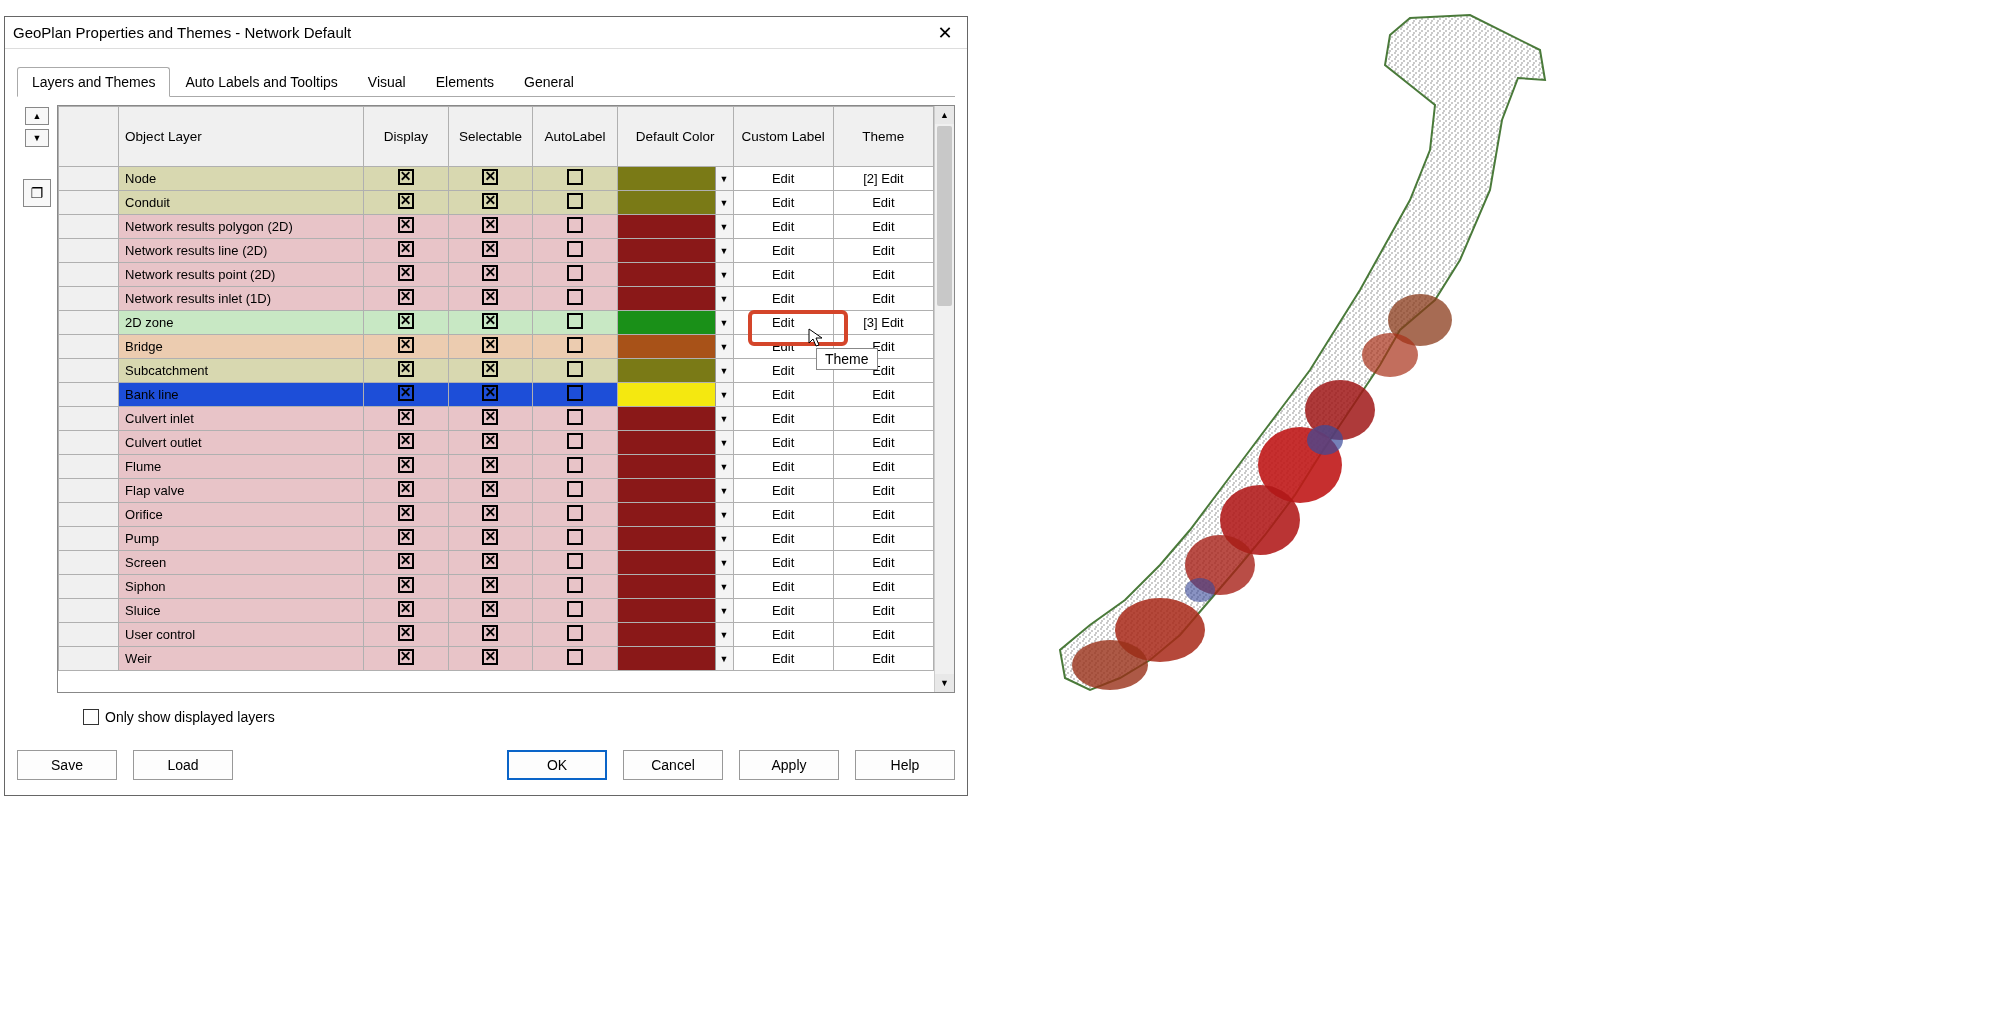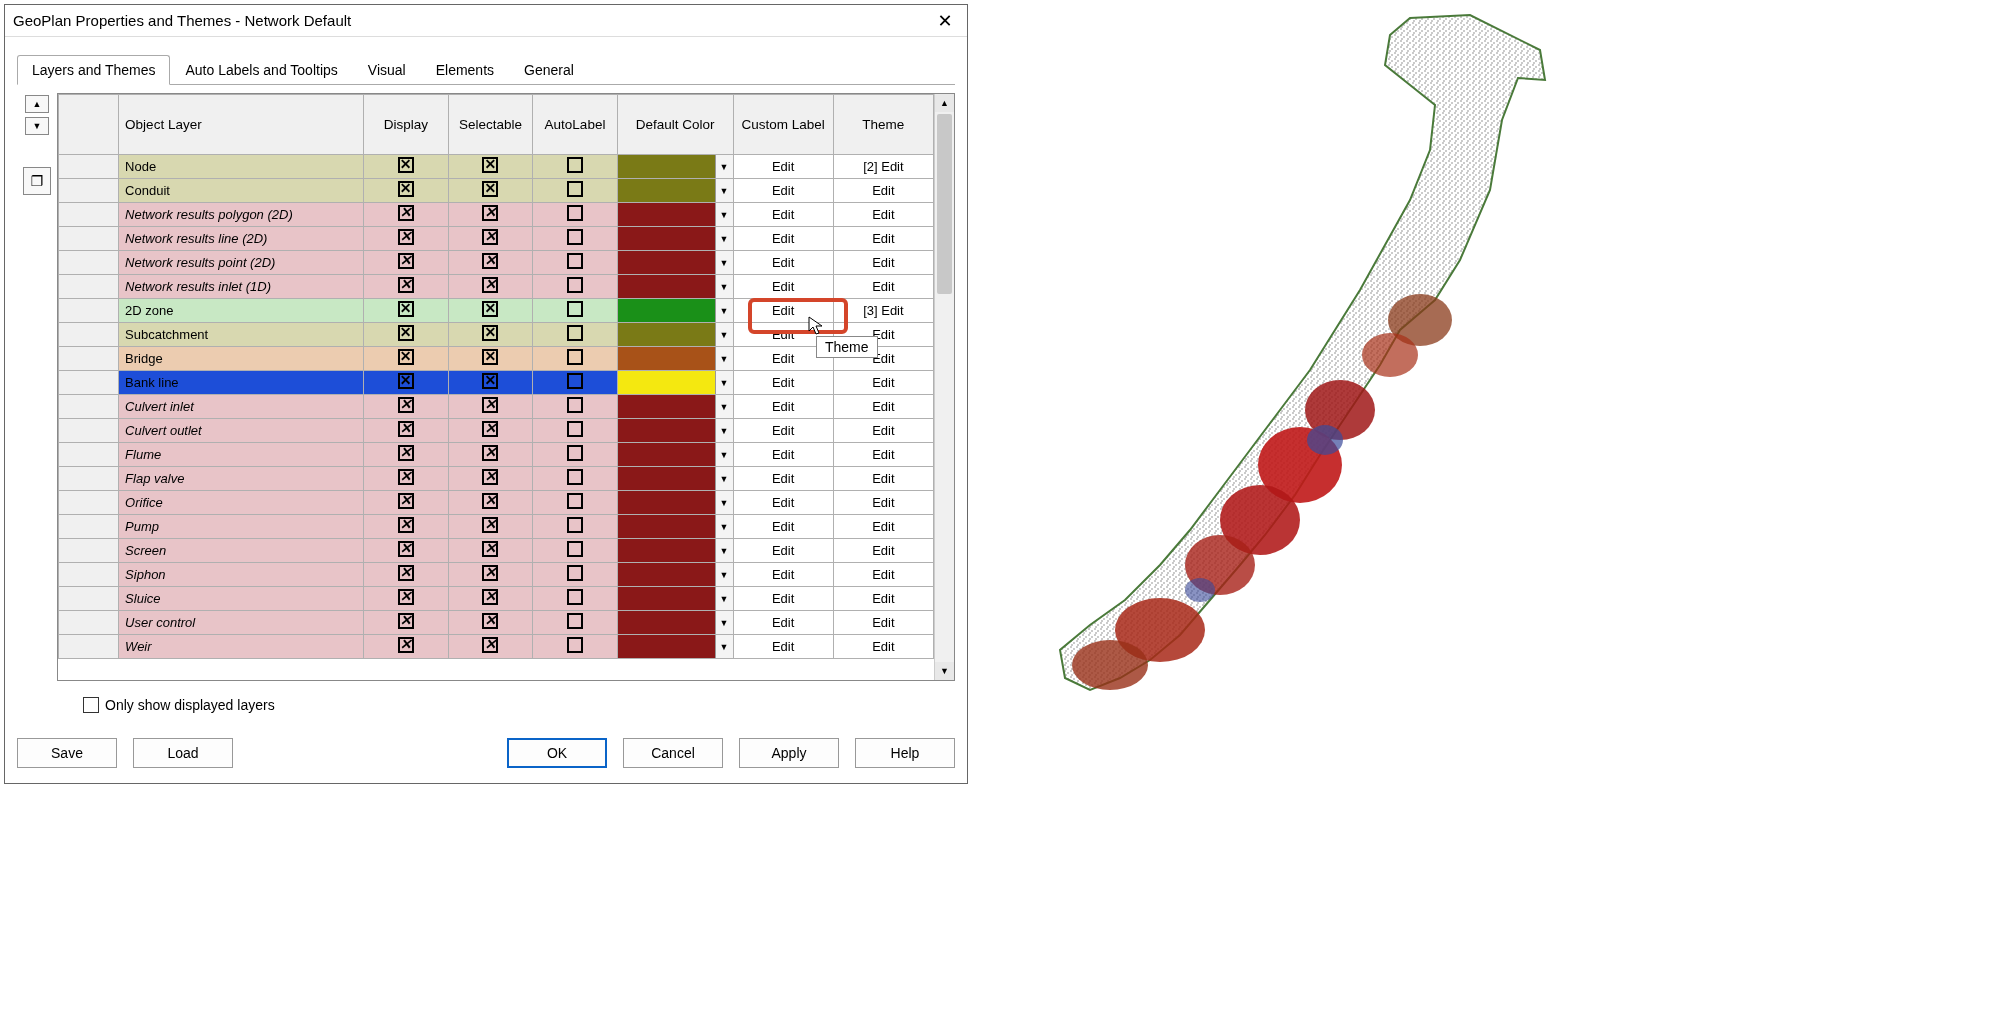--- a/index.html
+++ b/index.html
@@ -1,18 +1,18 @@
 <!DOCTYPE html>
 <html><head>
 <meta charset="utf-8">
 <style>
 * { box-sizing: border-box; margin: 0; padding: 0; }
 body { font-family: 'Segoe UI', Tahoma, sans-serif; font-size: 13px; background: #fff; color: #000; width: 2008px; height: 1018px; overflow: hidden; position: relative; }
 
-.dialog { position: absolute; left: 4px; top: 4px; width: 964px; height: 780px; border: 1px solid #666; background: #fff; }
+.dialog { position: absolute; left: 4px; top: 16px; width: 964px; height: 780px; border: 1px solid #666; background: #fff; }
 .titlebar { height: 32px; display: flex; align-items: center; padding: 0 8px; border-bottom: 1px solid #ddd; }
 .titlebar .title { flex: 1; font-size: 15px; }
 .titlebar .close { width: 28px; text-align: center; font-size: 18px; cursor: pointer; }
 
 .content { padding: 8px 12px 4px 12px; }
 
 .tabs { display: flex; border-bottom: 1px solid #aaa; margin-top: 10px; }
 .tab { padding: 6px 14px; border: 1px solid transparent; font-size: 14px; cursor: pointer; border-bottom: none; margin-bottom: -1px; }
 .tab.active { border: 1px solid #aaa; border-bottom: 1px solid #fff; background: #fff; border-radius: 3px 3px 0 0; }
 
@@ -50,21 +50,21 @@
 .footer-btns { display: flex; padding: 8px 12px; gap: 16px; }
 .footer-btns .spacer { flex: 1; }
 .btn { min-width: 100px; height: 30px; border: 1px solid #999; background: #fdfdfd; font-size: 14px; cursor: pointer; }
 .btn.primary { border: 2px solid #0a64c8; }
 
 .map-area { position: absolute; left: 1040px; top: 10px; width: 520px; height: 710px; }
 .map-area svg { width: 100%; height: 100%; }
 
 
 .row-olive { background: #d8d8b0; }
-.row-pink { background: #e8c4c8; font-style: italic; }
+.row-pink { background: #e8c4c8; }
 .row-green { background: #c8e8c4; }
 .row-yellow { background: #1d4ed8; }
 .row-orange { background: #ecccb0; }
 </style>
 </head>
 <body>
 
 <div class="dialog">
   <div class="titlebar">
     <div class="title">GeoPlan Properties and Themes - Network Default</div>
@@ -189,39 +189,39 @@
                   <td class="row-green"><span class="ck"></span></td>
                   <td class="colorcell">
                     <div class="swatch" style="background: rgb(26, 144, 24);"></div>
                     <div class="dd">▼</div>
                   </td>
                   <td class="editcell">Edit</td>
                   <td class="theme-cell">[3] Edit</td>
                 </tr>
                 <tr>
                   <td class="rowhead"></td>
-                  <td class="layer-col row-olive">Subcatchment</td>
-                  <td class="row-olive"><span class="ck x"></span></td>
-                  <td class="row-olive"><span class="ck x"></span></td>
-                  <td class="row-olive"><span class="ck"></span></td>
-                  <td class="colorcell">
-                    <div class="swatch" style="background: rgb(122, 122, 22);"></div>
-                    <div class="dd">▼</div>
-                  </td>
-                  <td class="editcell">Edit</td>
-                  <td class="theme-cell">Edit</td>
-                </tr>
-                <tr>
-                  <td class="rowhead"></td>
                   <td class="layer-col row-orange">Bridge</td>
                   <td class="row-orange"><span class="ck x"></span></td>
                   <td class="row-orange"><span class="ck x"></span></td>
                   <td class="row-orange"><span class="ck"></span></td>
                   <td class="colorcell">
                     <div class="swatch" style="background: rgb(168, 82, 24);"></div>
+                    <div class="dd">▼</div>
+                  </td>
+                  <td class="editcell">Edit</td>
+                  <td class="theme-cell">Edit</td>
+                </tr>
+                <tr>
+                  <td class="rowhead"></td>
+                  <td class="layer-col row-olive">Subcatchment</td>
+                  <td class="row-olive"><span class="ck x"></span></td>
+                  <td class="row-olive"><span class="ck x"></span></td>
+                  <td class="row-olive"><span class="ck"></span></td>
+                  <td class="colorcell">
+                    <div class="swatch" style="background: rgb(122, 122, 22);"></div>
                     <div class="dd">▼</div>
                   </td>
                   <td class="editcell">Edit</td>
                   <td class="theme-cell">Edit</td>
                 </tr>
                 <tr>
                   <td class="rowhead"></td>
                   <td class="layer-col row-yellow">Bank line</td>
                   <td class="row-yellow"><span class="ck x"></span></td>
                   <td class="row-yellow"><span class="ck x"></span></td>

